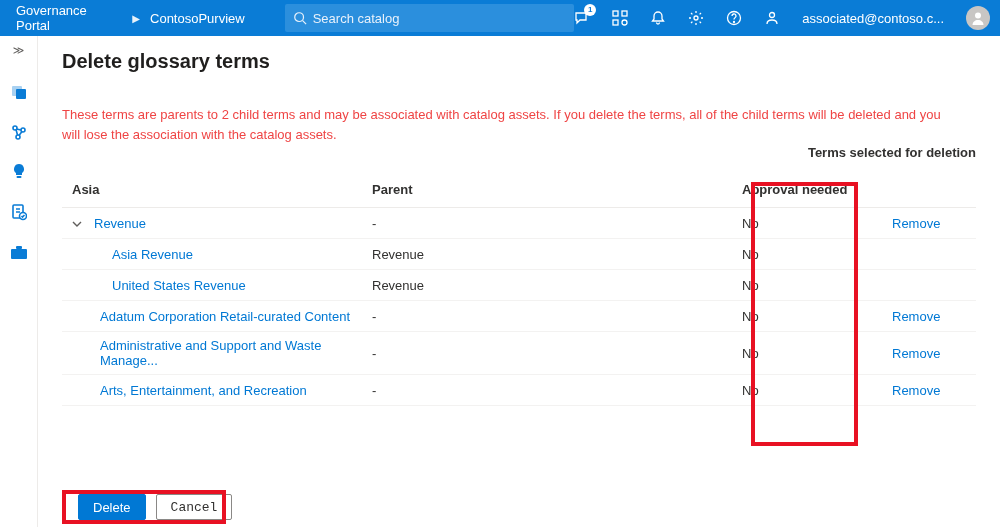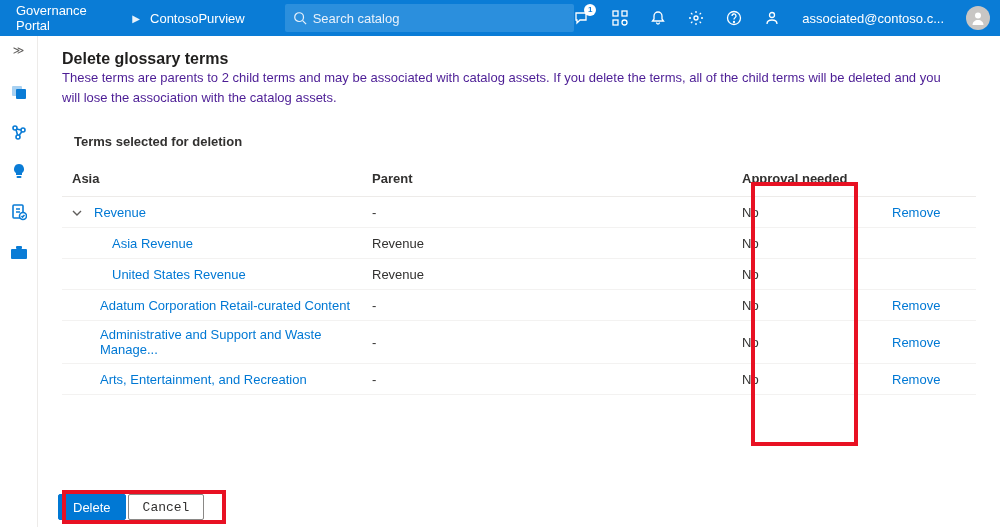--- a/index.html
+++ b/index.html
@@ -70,23 +70,23 @@
     padding-top:8px; gap:22px;
     background:#fff;
   }
   .leftrail .ritem { width:18px; height:18px; display:flex; align-items:center; justify-content:center; cursor:pointer; color:#0a7cd6;}
   .expandbtn { color:#605e5c; font-size:11px; cursor:pointer; margin-bottom:4px;}
   .main {
     position:absolute; left:38px; right:0; top:36px; bottom:0;
     padding: 14px 24px 0 24px;
     overflow:hidden;
   }
-  h1.pagetitle { font-size:16px; font-weight:600; color:#201f1e; }
-  .desc { font-size:13px; color:#4c1d95; line-height:1.55; margin-bottom:26px; max-width:880px;}
-  .subhead { font-size:13px; font-weight:600; margin-left:12px; margin-bottom:16px;}
+  h1.pagetitle { font-size:20px; font-weight:600; color:#201f1e; margin-bottom:32px; }
+  .desc { font-size:13px; color:#ef4444; line-height:1.55; max-width:880px;}
+  .subhead { font-size:13px; font-weight:600; margin-left:12px; margin-bottom:16px;text-align:right;}
   table { width:100%; border-collapse:collapse; }
   th {
     text-align:left; font-weight:600; font-size:13px;
     padding:6px 10px 10px 10px;
     border-bottom:1px solid #edebe9;
     color:#323130;
   }
   td {
     font-size:13px; padding:6px 10px;
     border-bottom:1px solid #f3f2f1;
@@ -104,24 +104,24 @@
   .indent0 { margin-left:28px; }
   .highlight-box {
     border:4px solid #e81123;
     position:absolute;
     pointer-events:none;
   }
   .hl-approval { left:751px; top:182px; width:107px; height:264px; }
   .hl-buttons  { left:62px;  top:490px; width:164px; height:34px; }
   .footerbtns {
     position:absolute;
-    left:24px;
+    left:44px;
     bottom:0;
     height:40px;
-    display:flex; align-items:center; gap:2px;
+    display:flex; align-items:center; gap:10px;
     padding-left:34px;
   }
   .btn {
     height:26px; min-width:64px;
     font-size:13px;
     border-radius:2px;
     cursor:pointer;
     padding:0 14px;
   }
   .btn.primary { background:#0078d4; border:1px solid #0078d4; color:#fff; }

